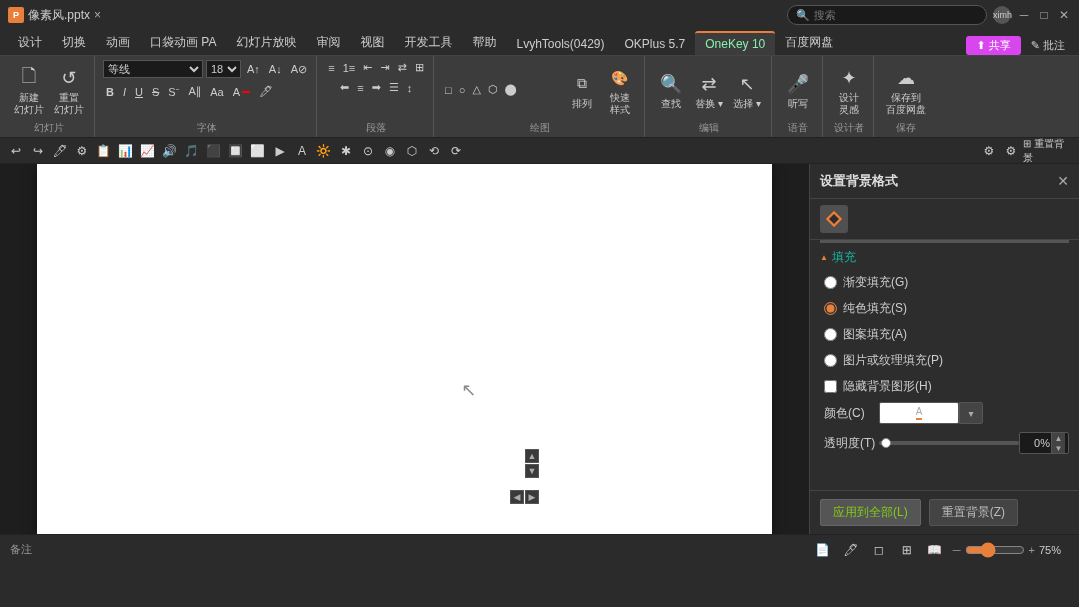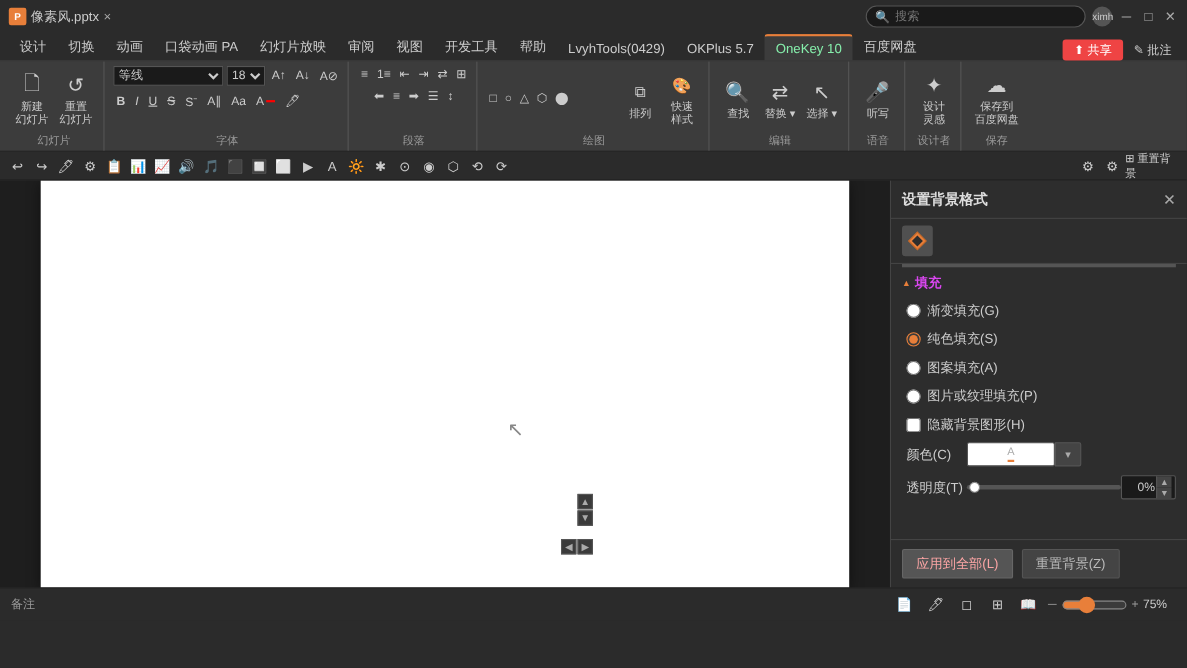--- a/index.html
+++ b/index.html
@@ -113,21 +113,21 @@
       color: #86efac;
       border-top: 2px solid #e87f3a;
     }
     .ribbon-tab-right {
       margin-left: auto;
       display: flex;
       align-items: center;
       gap: 4px;
     }
     .share-btn {
-      background: #ef4444;
+      background: #d946ef;
       color: white;
       padding: 2px 10px;
       border-radius: 3px;
       font-size: 11px;
       cursor: pointer;
     }
     .comment-btn {
       color: #ccc;
       font-size: 11px;
       padding: 2px 6px;
@@ -286,22 +286,22 @@
       cursor: pointer;
       border-radius: 3px;
     }
     .panel-icon-btn.active { background: #505050; }
 
     .panel-section {
       padding: 6px 10px;
     }
     .panel-section-title {
       font-size: 12px;
-      color: #d946ef;
-      font-weight: bold;
+      color: #14b8a6;
+      font-weight: normal;
       margin-bottom: 6px;
       display: flex;
       align-items: center;
       gap: 4px;
     }
     .panel-section-title::before {
       content: '▲';
       font-size: 8px;
       color: #e87f3a;
     }
@@ -445,21 +445,21 @@
     
     .panel-bottom {
       padding: 8px 10px;
       display: flex;
       gap: 8px;
       border-top: 1px solid #444;
       margin-top: auto;
     }
     .apply-btn {
       background: #555;
-      color: #fca5a5;
+      color: #84cc16;
       border: 1px solid #666;
       padding: 4px 12px;
       font-size: 12px;
       cursor: pointer;
       border-radius: 2px;
       font-family: 'Microsoft YaHei', sans-serif;
     }
     .reset-btn {
       background: #444;
       color: #bbb;

